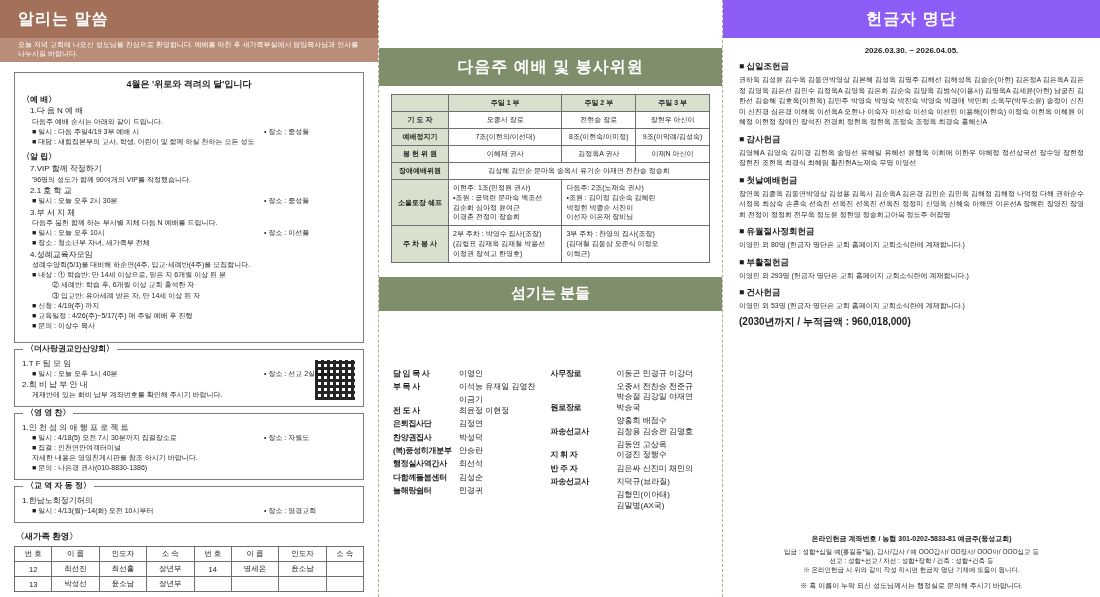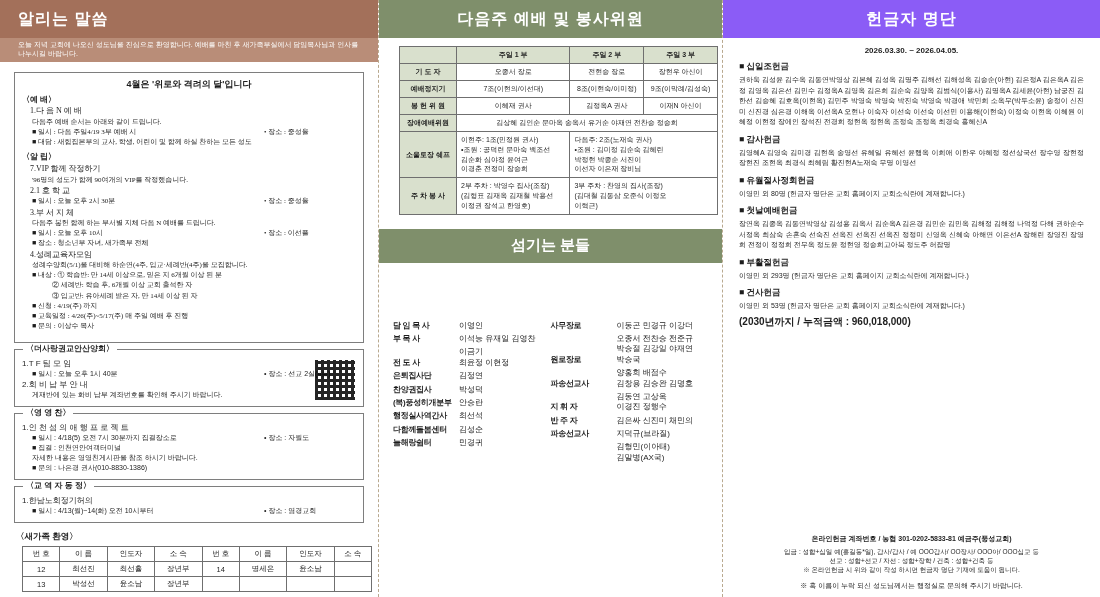--- a/index.html
+++ b/index.html
@@ -17,29 +17,29 @@
   .col1{width:378px;padding:0;}
   .col2{width:345px;border-left:1px dashed #b9a98f;border-right:1px dashed #b9a98f;}
   .col3{width:377px;}
 
   
   .hdr{
     height:38px;display:flex;align-items:center;box-sizing:border-box;
     color:#fff;font-size:16px;font-weight:bold;letter-spacing:1px;
   }
   .hdr1{background:#a3705a;padding-left:18px;}
-  .hdr2{background:#7f8f6b;justify-content:center;}
+  .hdr2{background:#7f8f6b;justify-content:center;margin-top:48px;}
   .hdr3{background:#8b5cf6;justify-content:center;text-align:center;}
   .hdr-sub{
     background:#b98d78;color:#fff;font-size:7px;padding:2px 18px 3px 18px;line-height:1.35;
   }
   .c1wrap{padding:6px 14px 0 14px;}
   .notice-box{border:1px solid #7e7e7e;padding:5px 7px 7px 7px;margin-top:4px;}
   .notice-head{text-align:center;font-weight:bold;font-size:9px;margin-bottom:3px;}
-  .n-item{margin-bottom:4px;line-height:1.45;font-family:Liberation Serif, serif;}
+  .n-item{margin-bottom:4px;line-height:1.45;}
   .n-title{font-weight:bold;font-size:8px;}
   .n-row{display:flex;}
   .n-left{flex:1;padding-left:8px;}
   .n-right{width:92px;text-align:left;}
   .small{font-size:7px;}
   .ind{padding-left:10px;}
 
   .sub-box{border:1px solid #7e7e7e;margin-top:6px;padding:6px 7px;position:relative;}
   .sub-label{
     position:absolute;top:-7px;left:8px;background:#fff;padding:0 3px;
@@ -49,21 +49,21 @@
   .qr{
     width:40px;height:40px;background:
       repeating-linear-gradient(90deg,#000 0 3px,#fff 3px 6px),
       repeating-linear-gradient(0deg,#000 0 3px,transparent 3px 6px);
     background-blend-mode:multiply;
     position:absolute;right:8px;bottom:6px;opacity:.85;
   }
 
   
   .fam-title{font-size:8.5px;font-weight:bold;margin:8px 0 3px 2px;}
-  table{border-collapse:collapse;margin-left:8px;}
+  table{border-collapse:collapse;}
   .fam{width:100%;font-size:7.5px;text-align:center;}
   .fam th,.fam td{border:1px solid #6f6f6f;padding:2px 1px;}
   .fam th{background:#fff;font-weight:normal;}
 
   
   .c2pad{padding:8px 12px 0 12px;}
   .wtab{width:100%;font-size:7px;text-align:center;}
   .wtab th,.wtab td{border:1px solid #6f6f6f;padding:3px 2px;vertical-align:middle;}
   .wtab th{background:#d9e0cd;font-weight:bold;}
   .wtab .rowhdr{background:#d9e0cd;font-weight:bold;width:52px;}
@@ -430,26 +430,26 @@
 
       <div>
         <div class="g-title">■ 십일조헌금</div>
         <div class="g-body">권하욱 김성윤 김수옥 김동연박영상 김본혜 김성옥 김명주 김해선 김해성옥 김승순(아현) 김은정A 김은옥A 김은정 김영옥 김은선 김민수 김정옥A 김영옥 김은희 김순숙 김양옥 김범식(이용사) 김명옥A 김세윤(아현) 남궁진 김한선 김승혜 김호옥(이현옥) 김민주 박영숙 박영숙 박진숙 박영숙 박경애 박민희 소옥무(박두소윤) 송정이 신진미 신진경 심은경 이해옥 이선옥A 오현나 이숙자 이선숙 이선숙 이선민 이용해(이현숙) 이정숙 이현옥 이혜원 이혜정 이현정 장에인 장석진 전경희 정현옥 정현옥 조정숙 조정옥 최경숙 홍혜신A</div>
       </div>
       <div>
         <div class="g-title">■ 감사헌금</div>
         <div class="g-body">김영혜A 김영숙 김미경 김현옥 송영선 유혜일 유혜선 윤행옥 이희애 이한우 야혜정 정선상국선 장수영 장현정 장현진 조현옥 최경식 최혜림 황진현A노재숙 무명 이영선</div>
       </div>
       <div>
+        <div class="g-title">■ 첫날예배헌금</div>
+        <div class="g-body">장연옥 김종옥 김동연박영상 김성용 김옥서 김순옥A 김은경 김민순 김민옥 김해정 김해정 나억정 다해 권하순수 서정옥 최삼숙 손혼숙 선숙진 선옥진 선옥진 선옥진 정정미 신영옥 신혜숙 아해연 이은선A 장해린 장영진 장영희 전정이 정정희 전무옥 정도윤 정현영 정승희고아복 정도주 허잡명</div>
+      </div>
+      <div>
         <div class="g-title">■ 유월절사정회헌금</div>
         <div class="g-note">이영민 외 80명 (헌금자 명단은 교회 홈페이지 교회소식란에 계재합니다.)</div>
-      </div>
-      <div>
-        <div class="g-title">■ 첫날예배헌금</div>
-        <div class="g-body">장연옥 김종옥 김동연박영상 김성용 김옥서 김순옥A 김은경 김민순 김민옥 김해정 김해정 나억정 다해 권하순수 서정옥 최삼숙 손혼숙 선숙진 선옥진 선옥진 선옥진 정정미 신영옥 신혜숙 아해연 이은선A 장해린 장영진 장영희 전정이 정정희 전무옥 정도윤 정현영 정승희고아복 정도주 허잡명</div>
       </div>
       <div>
         <div class="g-title">■ 부활절헌금</div>
         <div class="g-note">이영민 외 293명 (헌금자 명단은 교회 홈페이지 교회소식란에 계재합니다.)</div>
       </div>
       <div>
         <div class="g-title">■ 건사헌금</div>
         <div class="g-note">이영민 외 53명 (헌금자 명단은 교회 홈페이지 교회소식란에 계재합니다.)</div>
         <div class="g-total">(2030년까지 / 누적금액 : 960,018,000)</div>
       </div>

